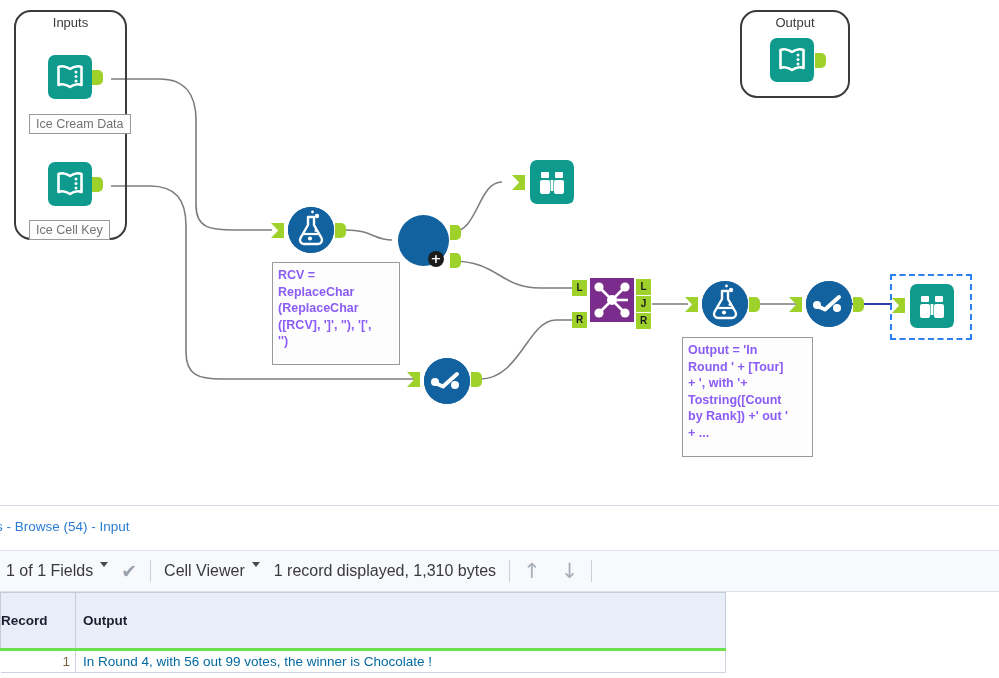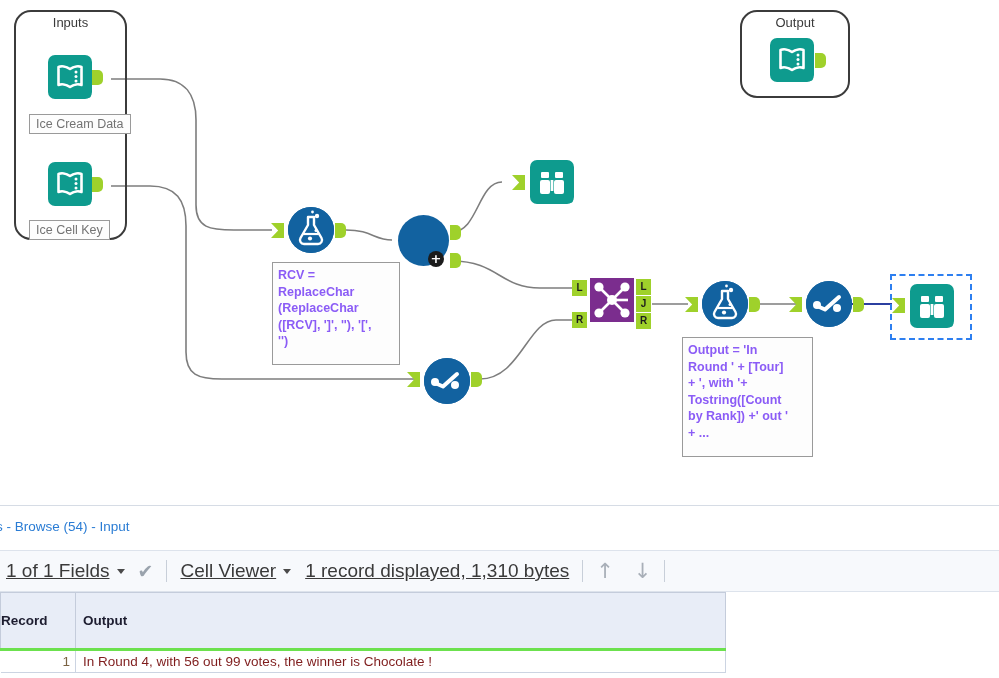--- a/index.html
+++ b/index.html
@@ -164,26 +164,25 @@
     left: 0; top: 44px;
     width: 999px; height: 42px;
     background: #f7f9fc;
     border-top: 1px solid #dde3ec;
     border-bottom: 1px solid #dde3ec;
     display: flex;
     align-items: center;
     box-sizing: border-box;
   }
   .tb-item {
-    font-size: 19px;
+    font-size: 16px;
     color: #3a3a3a;
     white-space: nowrap;
     display: flex;
-    align-items: center;
-    text-decoration: underline;
+    align-items: flex-start;
   }
   .caret {
     display: inline-block;
     margin-left: 7px;
     width: 0; height: 0;
     border-left: 4.5px solid transparent;
     border-right: 4.5px solid transparent;
     border-top: 5px solid #4a4a4a;
   }
   .tb-sep {
@@ -229,21 +228,21 @@
     box-sizing: border-box;
   }
   #grid th.col-record {
     width: 75px;
     text-align: left;
     padding-left: 0px;
   }
   #grid td {
     border: 1px solid #ccd4e2;
     font-size: 13.5px;
-    color: #7f1d1d;
+    color: #0369a1;
     padding: 3px 7px;
     height: 22px;
     background: #ffffff;
     box-sizing: border-box;
   }
   #grid td.cell-record {
     text-align: right;
     color: #7a6242;
     border-left: none;
     padding-right: 5px;

